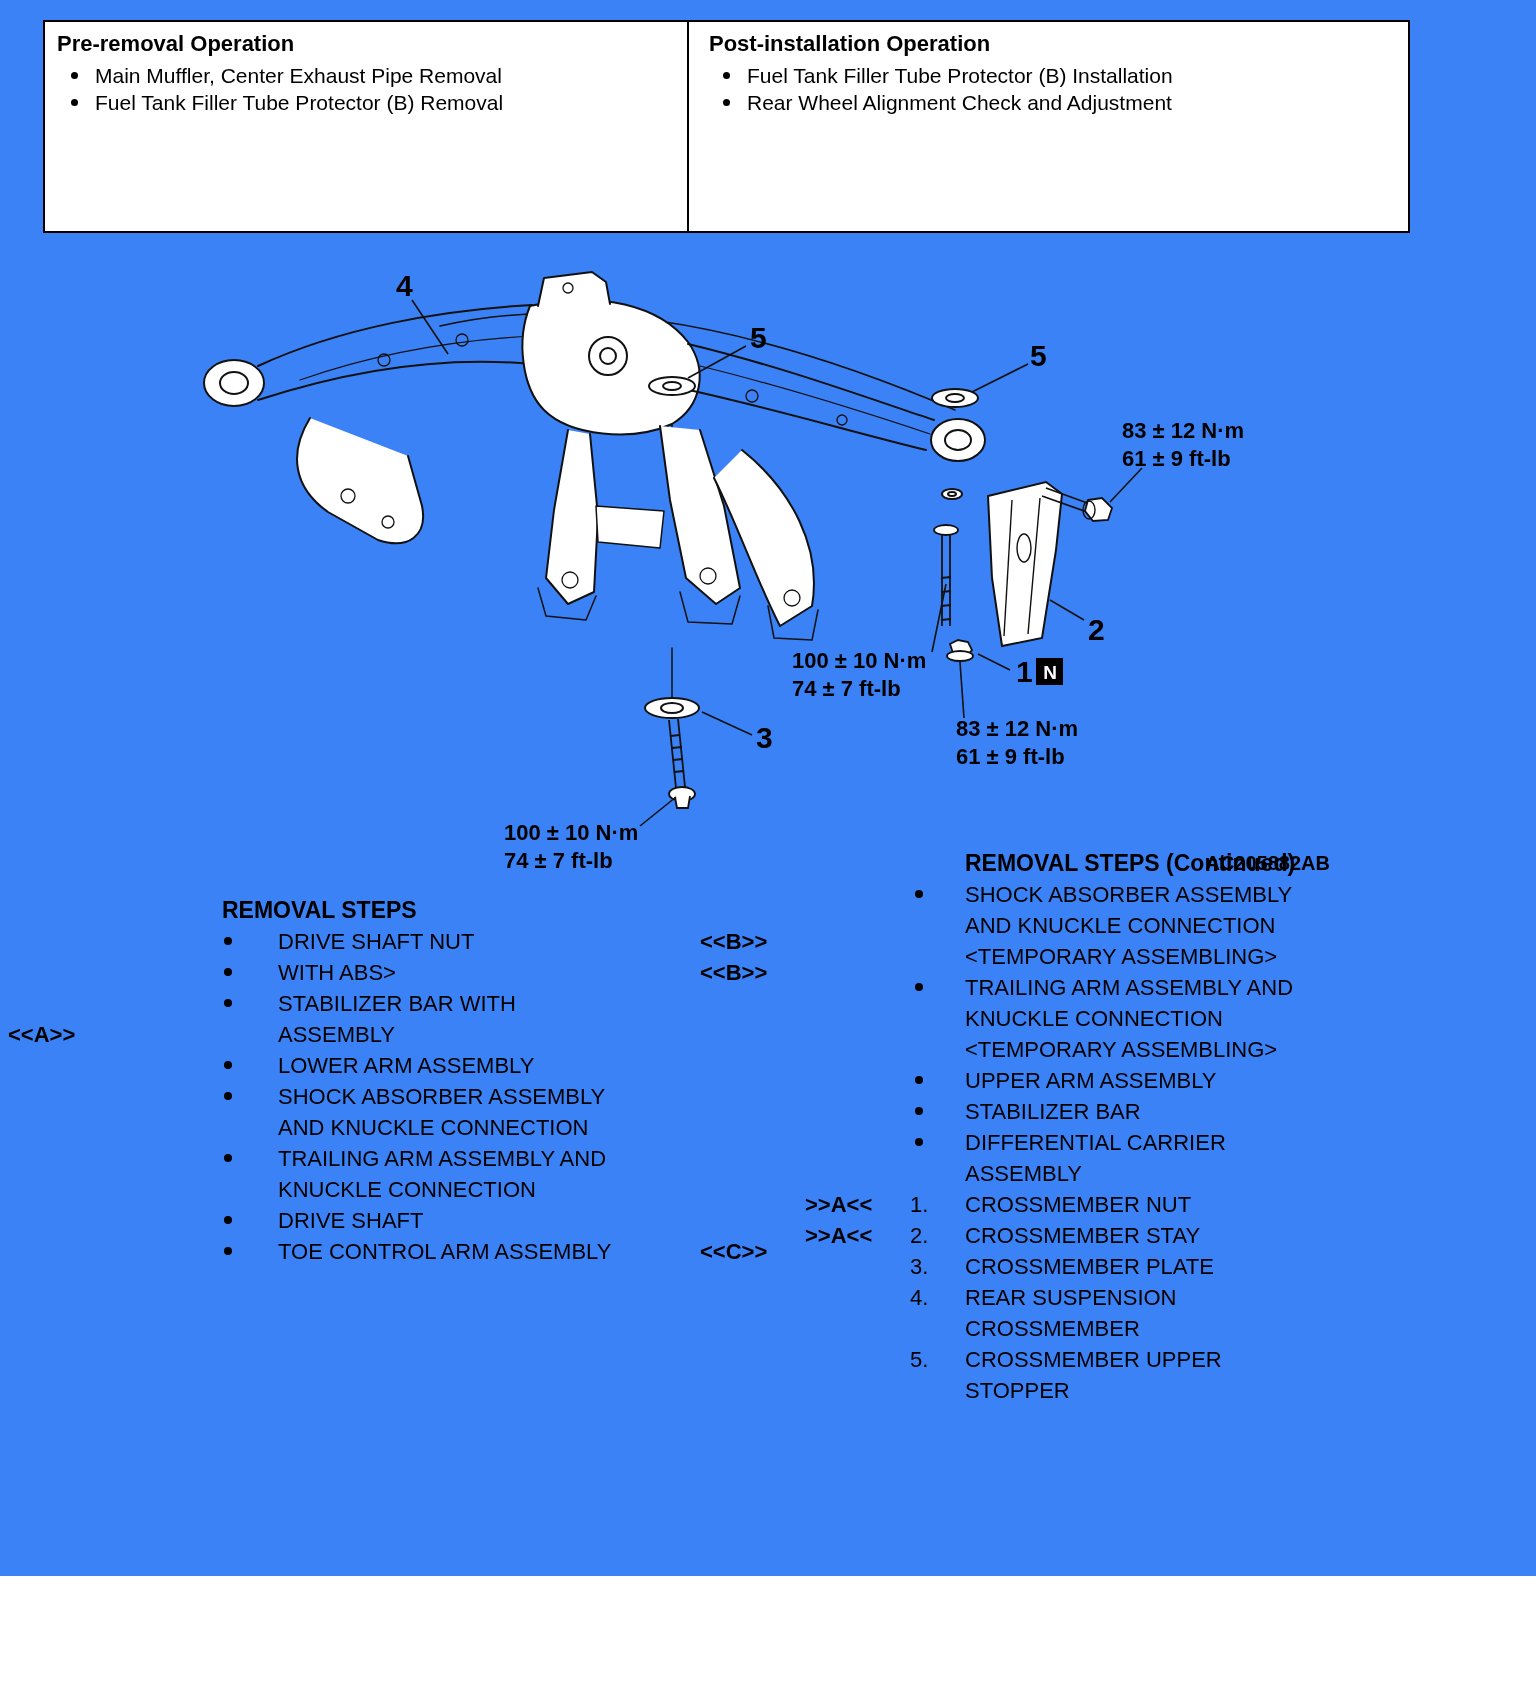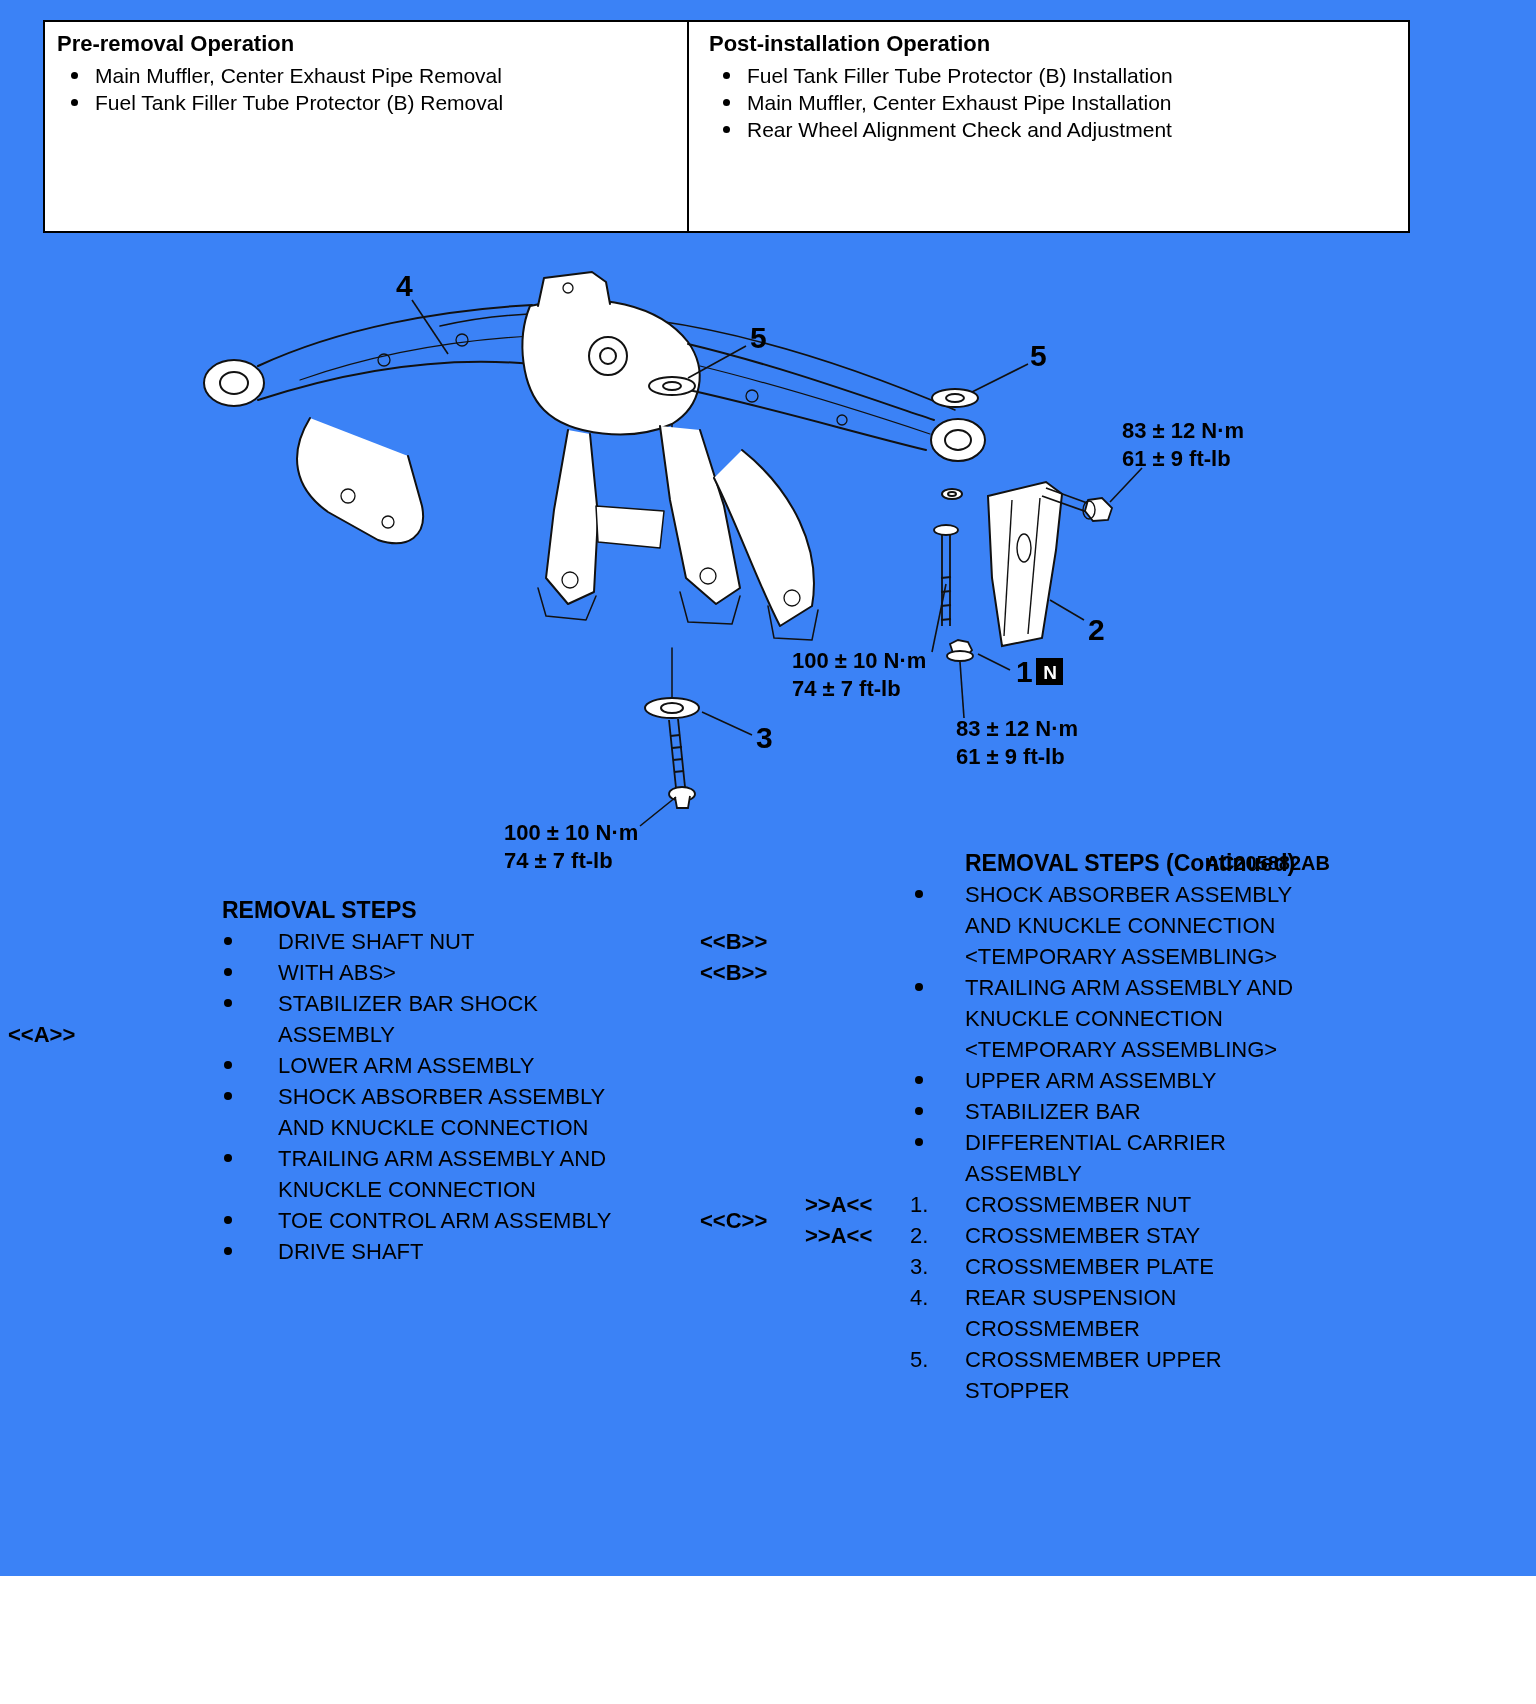--- a/index.html
+++ b/index.html
@@ -64,24 +64,20 @@
       </div>
     </div>
     <div class="ops-col post">
       <div class="ops-title">Post-installation Operation</div>
       <div class="ops-item">
         <span class="ops-bullet"></span>
         <span>Fuel Tank Filler Tube Protector (B) Installation</span>
       </div>
       <div class="ops-item">
         <span class="ops-bullet"></span>
-        <span>Main Muffler, Center Exhaust Pipe Installation</span>
-      </div>
-      <div class="ops-item">
-        <span class="ops-bullet"></span>
         <span>Rear Wheel Alignment Check and Adjustment</span>
       </div>
     </div>
   </div>
 
   <div class="diagram-wrap">
     <svg viewBox="0 0 1260 640" width="1260" height="640">
 
       <g stroke="#111" fill="none" stroke-width="2" stroke-linejoin="round" stroke-linecap="round">
 
@@ -241,45 +237,45 @@
       <span class="line">DRIVE SHAFT NUT</span>
       <span class="step-marker">&lt;&lt;B&gt;&gt;</span>
     </div>
     <div class="step-row">
       <span class="step-bullet"></span>
       <span class="line">WITH ABS&gt;</span>
       <span class="step-marker">&lt;&lt;B&gt;&gt;</span>
     </div>
     <div class="step-row">
       <span class="step-bullet"></span>
-      <span class="line">STABILIZER BAR SHOCK</span>
+      <span class="line">STABILIZER BAR WITH</span>
       <span class="line">ASSEMBLY</span>
     </div>
     <div class="step-row">
       <span class="step-bullet"></span>
       <span class="line">LOWER ARM ASSEMBLY</span>
     </div>
     <div class="step-row">
       <span class="step-bullet"></span>
       <span class="line">SHOCK ABSORBER ASSEMBLY</span>
       <span class="line">AND KNUCKLE CONNECTION</span>
     </div>
     <div class="step-row">
       <span class="step-bullet"></span>
       <span class="line">TRAILING ARM ASSEMBLY AND</span>
       <span class="line">KNUCKLE CONNECTION</span>
     </div>
     <div class="step-row">
       <span class="step-bullet"></span>
+      <span class="line">DRIVE SHAFT</span>
+    </div>
+    <div class="step-row">
+      <span class="step-bullet"></span>
       <span class="line">TOE CONTROL ARM ASSEMBLY</span>
       <span class="step-marker">&lt;&lt;C&gt;&gt;</span>
-    </div>
-    <div class="step-row">
-      <span class="step-bullet"></span>
-      <span class="line">DRIVE SHAFT</span>
     </div>
   </div>
 
   <div class="steps-right">
     <div class="steps-title">REMOVAL STEPS (Continued)</div>
 
     <div class="step-row-r">
       <span class="step-bullet"></span>
       <span class="line">SHOCK ABSORBER ASSEMBLY</span>
       <span class="line">AND KNUCKLE CONNECTION</span>

